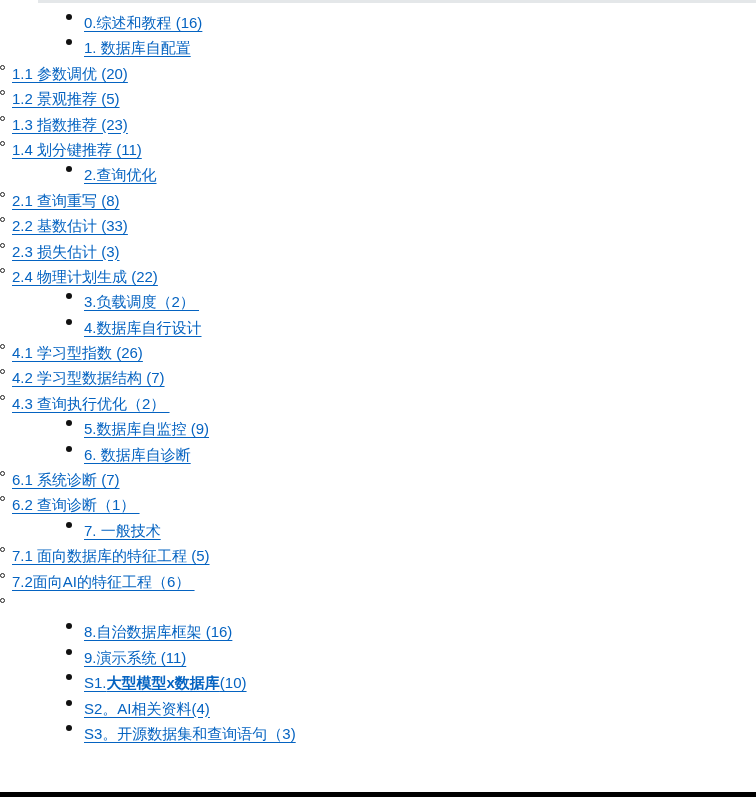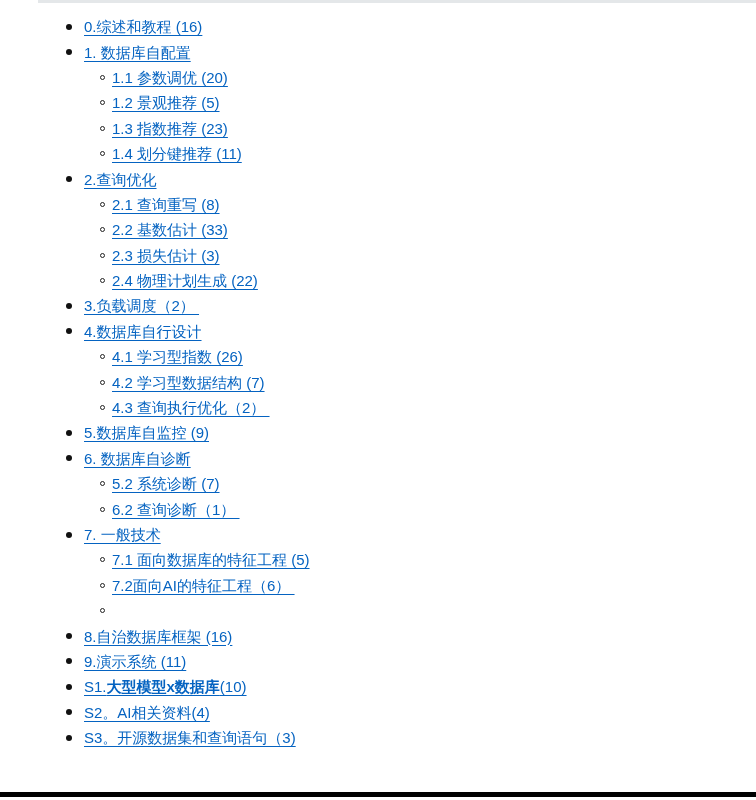--- a/index.html
+++ b/index.html
@@ -33,25 +33,25 @@
   }
   .toc {
     position: absolute;
     top: 14px;
     left: 0;
     right: 0;
   }
   .row {
     height: 25.4px;
     display: flex;
-    align-items: center;
+    align-items: flex-start;
     white-space: pre;
   }
   .row.lvl1 { padding-left: 66px; }
-  .row.lvl2 { padding-left: 100px; }
+  .row.lvl2 { }
   .bullet {
     flex: 0 0 auto;
     display: inline-block;
     border-radius: 50%;
     box-sizing: border-box;
   }
   .lvl1 .bullet {
     width: 6px;
     height: 6px;
     background: #111111;
@@ -94,21 +94,21 @@
   <div class="row lvl2"><span class="bullet"></span><a class="toc-link">2.2 基数估计 (33)</a></div>
   <div class="row lvl2"><span class="bullet"></span><a class="toc-link">2.3 损失估计 (3)</a></div>
   <div class="row lvl2"><span class="bullet"></span><a class="toc-link">2.4 物理计划生成 (22)</a></div>
   <div class="row lvl1"><span class="bullet"></span><a class="toc-link">3.负载调度（2）&nbsp;</a></div>
   <div class="row lvl1"><span class="bullet"></span><a class="toc-link">4.数据库自行设计</a></div>
   <div class="row lvl2"><span class="bullet"></span><a class="toc-link">4.1 学习型指数 (26)</a></div>
   <div class="row lvl2"><span class="bullet"></span><a class="toc-link">4.2 学习型数据结构 (7)</a></div>
   <div class="row lvl2"><span class="bullet"></span><a class="toc-link">4.3 查询执行优化（2）&nbsp;</a></div>
   <div class="row lvl1"><span class="bullet"></span><a class="toc-link">5.数据库自监控 (9)</a></div>
   <div class="row lvl1"><span class="bullet"></span><a class="toc-link">6. 数据库自诊断</a></div>
-  <div class="row lvl2"><span class="bullet"></span><a class="toc-link">5.2 系统诊断 (7)</a></div>
+  <div class="row lvl2"><span class="bullet"></span><a class="toc-link">6.1 系统诊断 (7)</a></div>
   <div class="row lvl2"><span class="bullet"></span><a class="toc-link">6.2 查询诊断（1）&nbsp;</a></div>
   <div class="row lvl1"><span class="bullet"></span><a class="toc-link">7. 一般技术</a></div>
   <div class="row lvl2"><span class="bullet"></span><a class="toc-link">7.1 面向数据库的特征工程 (5)</a></div>
   <div class="row lvl2"><span class="bullet"></span><a class="toc-link">7.2面向AI的特征工程（6）&nbsp;</a></div>
   <div class="row lvl2"><span class="bullet"></span></div>
   <div class="row lvl1"><span class="bullet"></span><a class="toc-link">8.自治数据库框架 (16)</a></div>
   <div class="row lvl1"><span class="bullet"></span><a class="toc-link">9.演示系统 (11)</a></div>
   <div class="row lvl1"><span class="bullet"></span><a class="toc-link"><span>S1.</span><span class="bold-part">大型模型x数据库</span><span>(10)</span></a></div>
   <div class="row lvl1"><span class="bullet"></span><a class="toc-link">S2。AI相关资料(4)</a></div>
   <div class="row lvl1"><span class="bullet"></span><a class="toc-link">S3。开源数据集和查询语句（3)</a></div>

